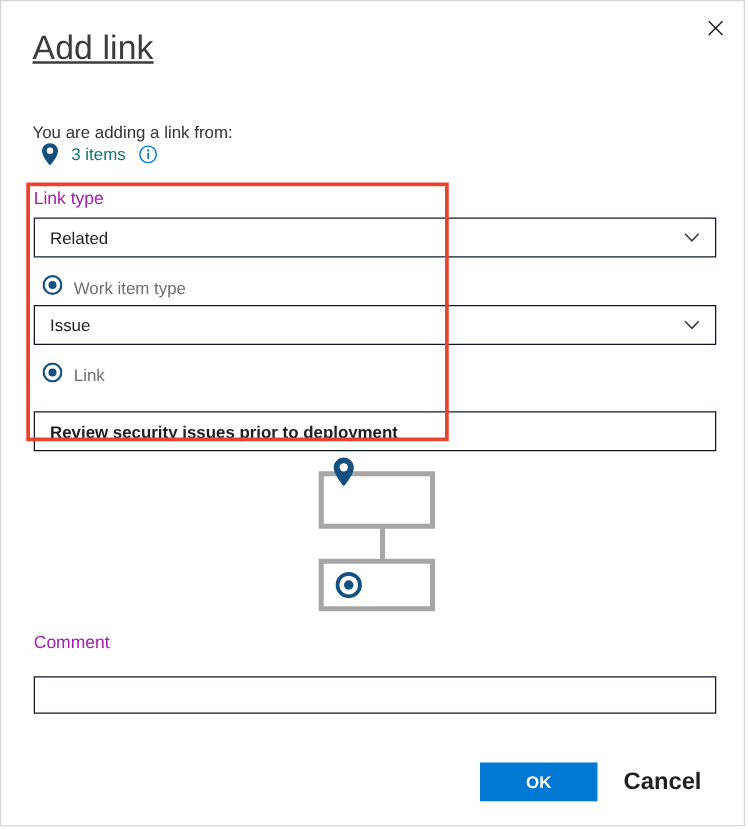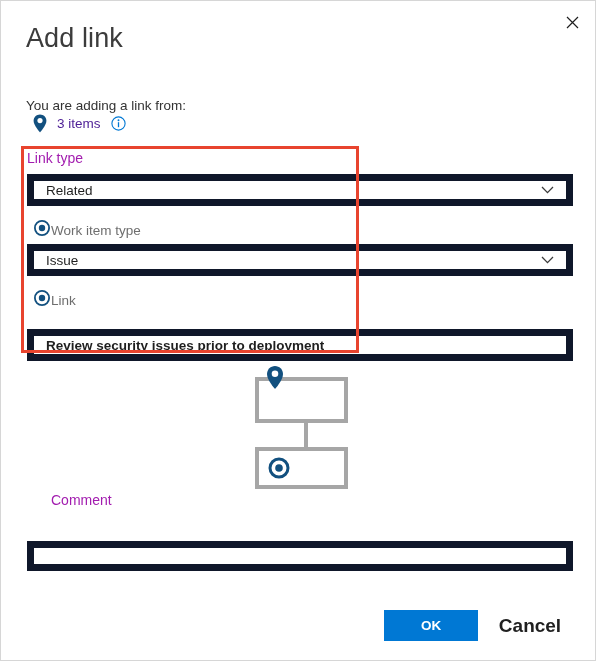--- a/index.html
+++ b/index.html
@@ -45,20 +45,21 @@
   #page-title {
     position: absolute;
     left: 25px;
     top: 20px;
     font-size: 27px;
     font-weight: 400;
     color: #3c3c3c;
     letter-spacing: 0.1px;
     line-height: 34px;
     white-space: nowrap;
+    text-decoration: underline;
   }
 
   
   #adding-from-label {
     position: absolute;
     left: 25px;
     top: 87px;
     font-size: 13.5px;
     color: #333333;
     white-space: nowrap;
@@ -73,21 +74,21 @@
     height: 22px;
   }
   #items-row .pin-wrap {
     width: 18px;
     display: flex;
     justify-content: center;
     align-items: center;
   }
   #items-count {
     font-size: 13.5px;
-    color: #4c1d95;
+    color: #0f766e;
     margin-left: 8px;
     white-space: nowrap;
   }
   #info-icon {
     margin-left: 10px;
     display: flex;
     align-items: center;
     cursor: pointer;
   }
 
@@ -109,21 +110,21 @@
     position: absolute;
     font-size: 14px;
     color: #a21caf;
     white-space: nowrap;
   }
   .text-field {
     position: absolute;
     left: 26px;
     width: 546px;
     height: 32px;
-    border: 7px solid #0f172a;
+    border: 1px solid #0f172a;
     box-sizing: border-box;
     background: #ffffff;
     display: flex;
     align-items: center;
     cursor: text;
   }
   .text-field .value {
     font-size: 13.5px;
     color: #1f1f1f;
     padding-left: 12px;
@@ -145,33 +146,33 @@
     position: absolute;
     left: 33px;
     display: flex;
     align-items: center;
     height: 20px;
     cursor: pointer;
   }
   .radio-row .radio-label {
     font-size: 13.5px;
     color: #6e6e6e;
-    margin-left: 1px;
+    margin-left: 9px;
     white-space: nowrap;
   }
 
   
   #link-type-label   { left: 26px; top: 149px; }
   #link-type-field   { top: 173px; }
   #wit-radio-row     { top: 219px; }
   #wit-field         { top: 243px; text-align: center; }
   #title-radio-row   { top: 289px; }
   #title-field       { top: 328px; font-weight: bold; }
 
-  #comment-label     { left: 26px; top: 491px; margin-left: 24px; }
+  #comment-label     { left: 26px; top: 504px; }
   #comment-field     { top: 540px; height: 30px; }
 
   
   #diagram {
     position: absolute;
     left: 250px;
     top: 363px;
     width: 110px;
     height: 130px;
   }

